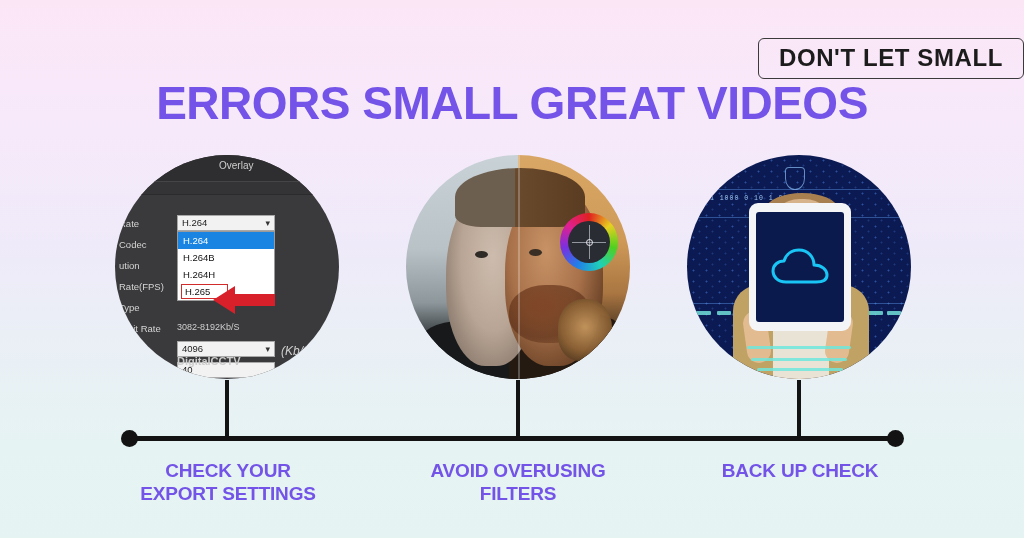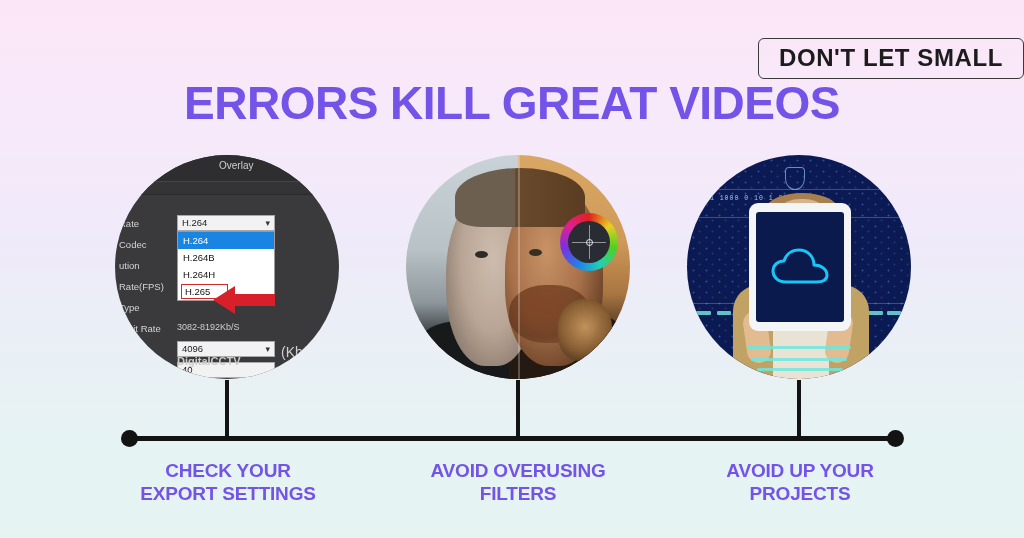--- a/index.html
+++ b/index.html
@@ -109,21 +109,21 @@
     line-height: 14px;
     padding-left: 4px;
     white-space: nowrap;
   }
   .cctv-caret {
     position: absolute; right: 4px; top: 0px;
     font-size: 9px; color: #333;
   }
   .cctv-unit {
     position: absolute; left: 166px; top: 3px;
-    font-size: 14px; color: #d0d0d0; white-space: nowrap;
+    font-size: 12px; color: #d0d0d0; white-space: nowrap; font-style: italic;
   }
   .cctv-plain {
     position: absolute; left: 62px; top: 2px;
     font-size: 9px; color: #cfcfcf; white-space: nowrap;
   }
   
   .cctv-dropdown {
     position: absolute;
     left: 62px; top: 76px;
     width: 98px;
@@ -345,21 +345,21 @@
   #caption-3 { left: 650px; }
   .caption .l1, .caption .l2 { display: block; }
 </style>
 </head>
 <body>
 
 <div class="kicker-wrap">
   <div class="kicker">DON'T LET SMALL</div>
 </div>
 <div class="headline-wrap">
-  <h1 class="headline">ERRORS KILL GREAT VIDEOS</h1>
+  <h1 class="headline">ERRORS SMALL GREAT VIDEOS</h1>
 </div>
 
 <div class="circles">
 
   <div class="circle" id="circle-1">
     <div class="cctv">
 
       <div class="cctv-tabbar">
         <div class="cctv-tab" id="cctv-tab-control">rol</div>
         <div class="cctv-tab" id="cctv-tab-overlay">Overlay</div>
@@ -503,15 +503,14 @@
 
 <div class="caption" id="caption-1">
   <span class="l1">CHECK YOUR</span>
   <span class="l2">EXPORT SETTINGS</span>
 </div>
 <div class="caption" id="caption-2">
   <span class="l1">AVOID OVERUSING</span>
   <span class="l2">FILTERS</span>
 </div>
 <div class="caption" id="caption-3">
-  <span class="l1">AVOID UP YOUR</span>
-  <span class="l2">PROJECTS</span>
+  <span class="l1">BACK UP CHECK</span>
 </div>
 
 </body></html>

